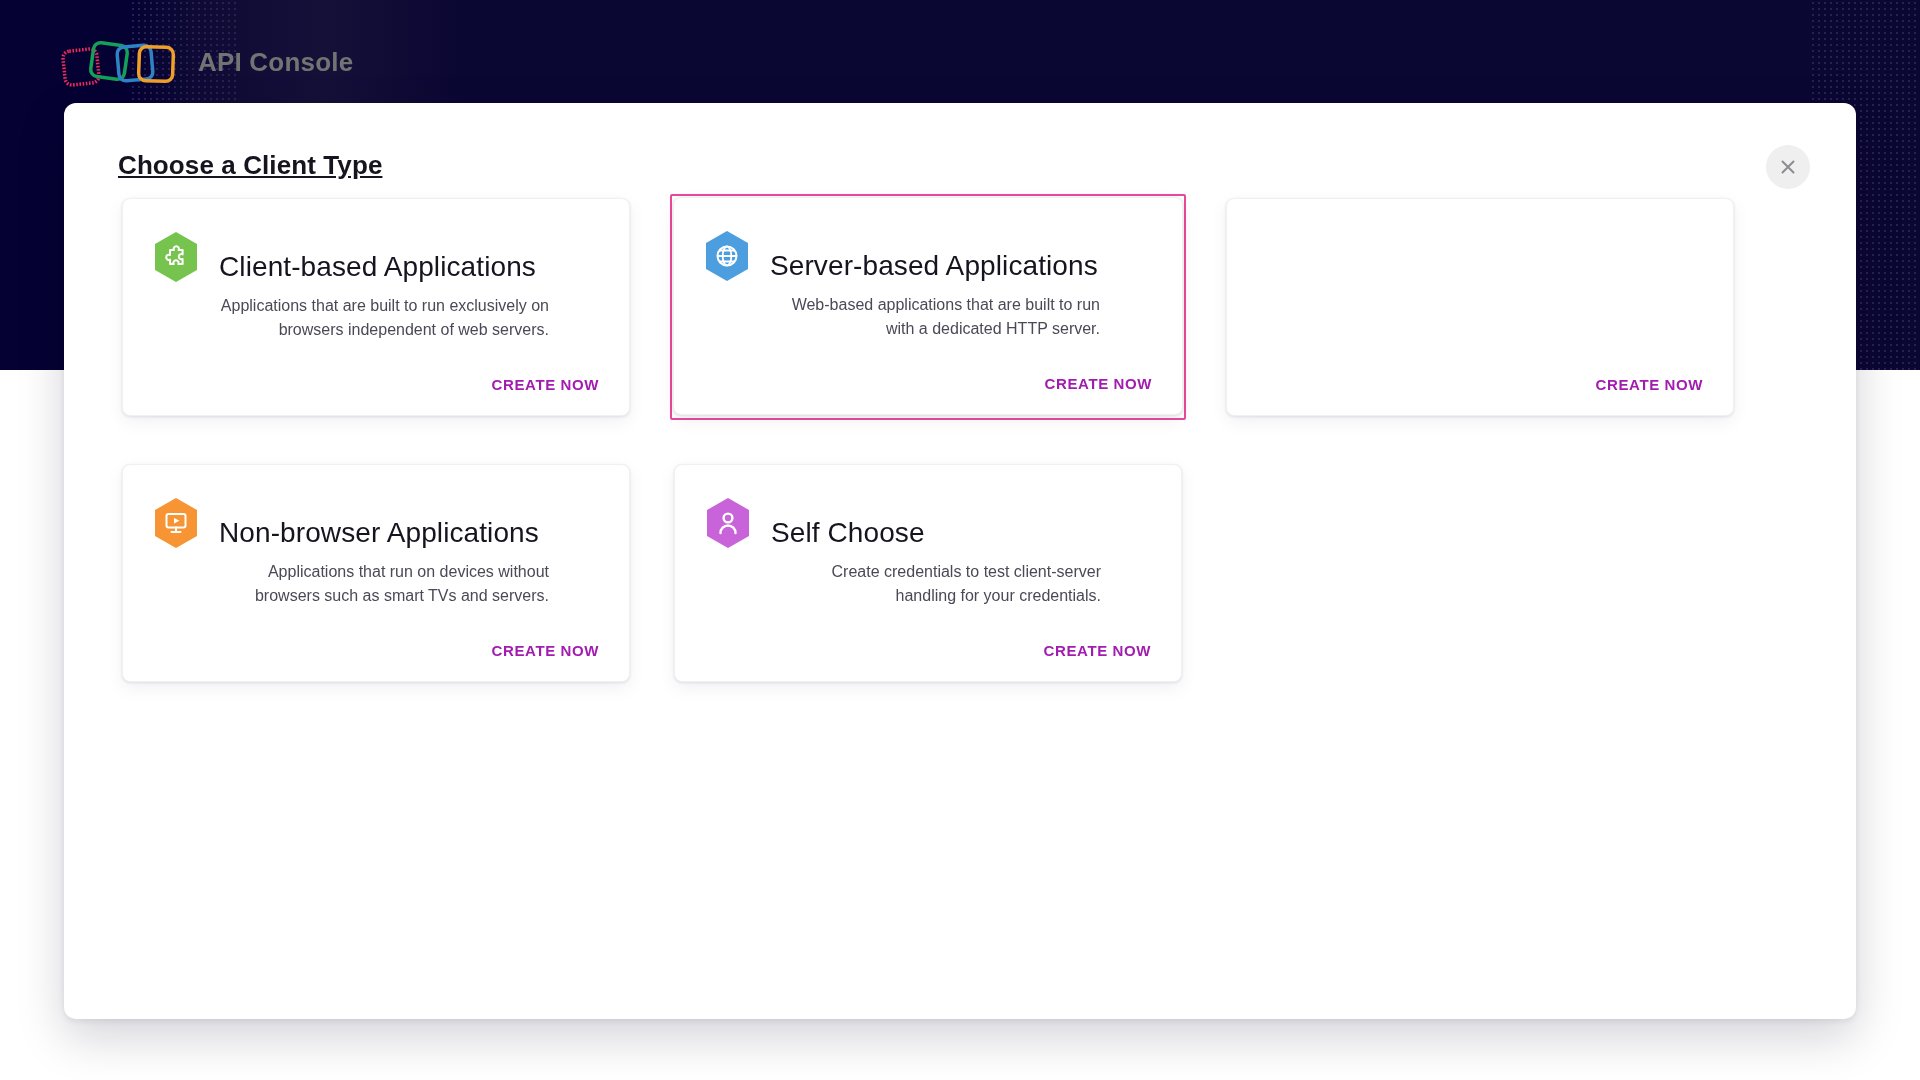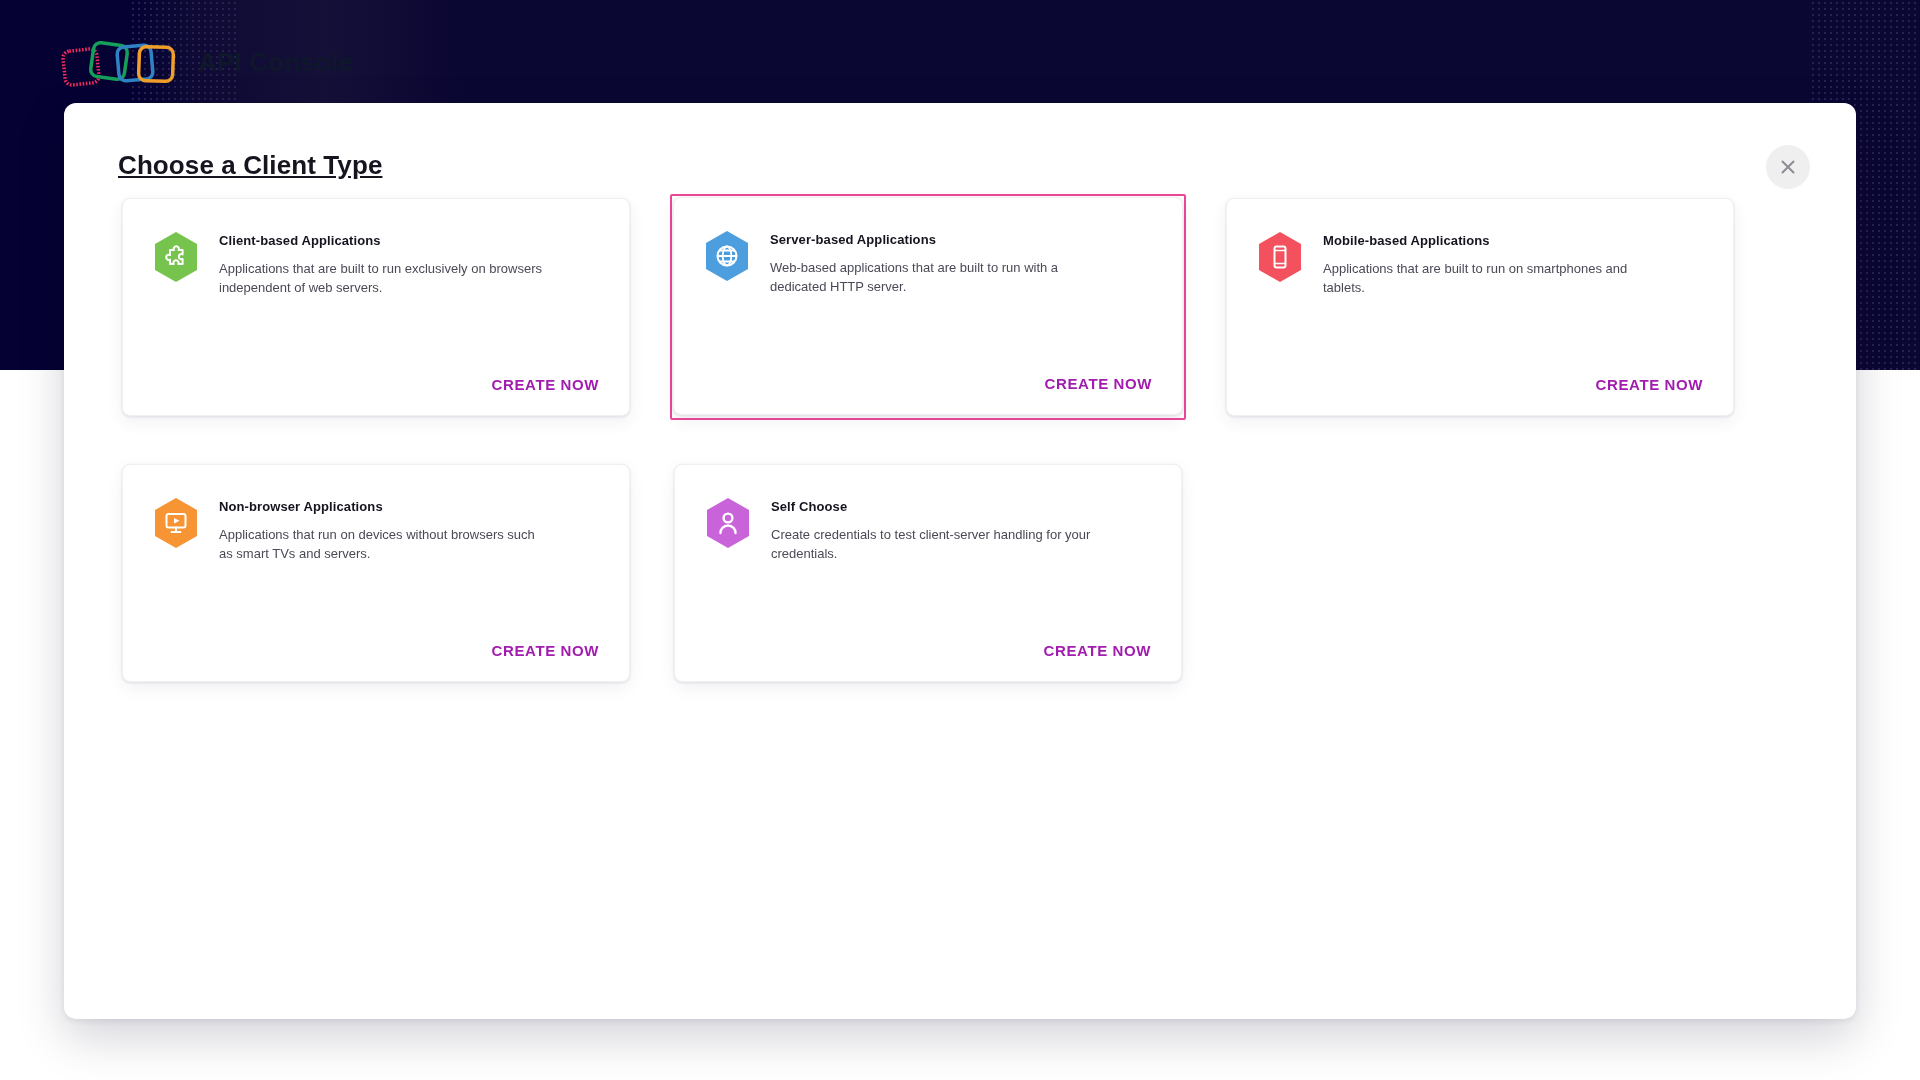--- a/index.html
+++ b/index.html
@@ -50,21 +50,21 @@
   .brand {
     position: absolute;
     left: 60px; top: 32px;
     display: flex;
     align-items: center;
     gap: 18px;
     height: 60px;
   }
   .brand-logo { width: 120px; height: 56px; display:block; }
   .brand-title {
-    color: #0f172a;
+    color: #737373;
     font-size: 26px;
     font-weight: bold;
     letter-spacing: .2px;
     white-space: nowrap;
   }
 
   
   .modal {
     position: absolute;
     left: 64px; top: 103px;
@@ -134,32 +134,34 @@
   }
   .hex {
     flex: 0 0 auto;
     width: 46px; height: 52px;
     position: relative;
   }
   .hex svg { display: block; }
 
   .card-text { padding-top: 2px; }
   .card-title {
-    font-size: 13px;
-    font-weight: bold;
+    font-size: 28px;
+    font-weight: normal;
     color: #15141f;
     line-height: 1.25;
     margin-bottom: 10px;
     letter-spacing: .1px;
+    margin-top: 16px;
   }
   .card-desc {
-    font-size: 13px;
+    font-size: 16px;
     color: #4a4a57;
     line-height: 1.48;
     max-width: 330px;
+    text-align: right;
   }
   .card-cta {
     position: absolute;
     right: 30px; bottom: 22px;
     font-size: 15px;
     font-weight: bold;
     color: #a21caf;
     letter-spacing: .6px;
     background: none;
     border: none;
@@ -237,33 +239,20 @@
               <div class="card-title">Server-based Applications</div>
               <div class="card-desc">Web-based applications that are built to run with a dedicated HTTP server.</div>
             </div>
           </div>
           <button class="card-cta">CREATE NOW</button>
         </div>
       </div>
 
       <div class="card-slot">
         <div class="card">
-          <div class="card-head">
-            <span class="hex">
-              <svg width="46" height="52" viewBox="0 0 46 52">
-                <polygon points="23,1 44,13 44,39 23,51 2,39 2,13" fill="#f4515f"></polygon>
-                <rect x="17.5" y="15.5" width="11" height="21" rx="2" fill="none" stroke="#ffffff" stroke-width="2"></rect>
-                <path d="M17.5 19.5h11M17.5 32.5h11" stroke="#ffffff" stroke-width="1.5"></path>
-              </svg>
-            </span>
-            <div class="card-text">
-              <div class="card-title">Mobile-based Applications</div>
-              <div class="card-desc">Applications that are built to run on smartphones and tablets.</div>
-            </div>
-          </div>
           <button class="card-cta">CREATE NOW</button>
         </div>
       </div>
 
       <div class="card-slot">
         <div class="card">
           <div class="card-head">
             <span class="hex">
               <svg width="46" height="52" viewBox="0 0 46 52">
                 <polygon points="23,1 44,13 44,39 23,51 2,39 2,13" fill="#f79433"></polygon>

